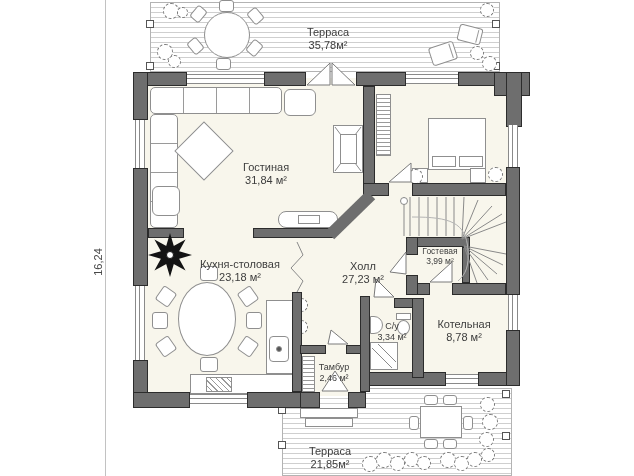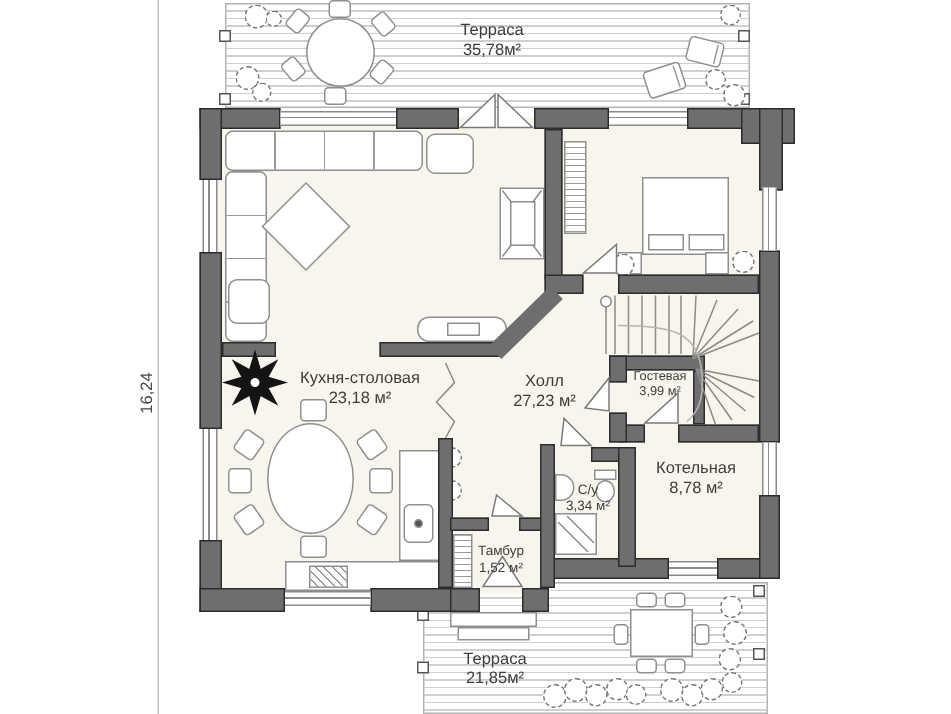--- a/index.html
+++ b/index.html
@@ -14,21 +14,21 @@
   .w{position:absolute;background:#6e6e6e;border:1px solid #2c2c2c;box-sizing:border-box;z-index:3;}
   .winH{position:absolute;background:#fff;border-top:1px solid #8a8a8a;border-bottom:1px solid #8a8a8a;
         box-sizing:border-box;z-index:4;
         background-image:linear-gradient(to bottom,transparent 0,transparent 3px,#8a8a8a 3px,#8a8a8a 4px,transparent 4px);}
   .winV{position:absolute;background:#fff;border-left:1px solid #8a8a8a;border-right:1px solid #8a8a8a;
         box-sizing:border-box;z-index:4;
         background-image:linear-gradient(to right,transparent 0,transparent 3px,#8a8a8a 3px,#8a8a8a 4px,transparent 4px);}
   .post{position:absolute;width:8px;height:8px;background:#fff;border:1px solid #555;box-sizing:border-box;z-index:2;}
   .shrub{position:absolute;background:#fff;border:1px dashed #777;border-radius:50%;box-sizing:border-box;z-index:2;}
   .label{position:absolute;z-index:6;text-align:center;line-height:1.22;transform:translate(-50%,-50%);white-space:nowrap;}
-  .lbl-room{font-size:11px;}
+  .lbl-room{font-size:11px;margin-top:11px;}
   .lbl-sm{font-size:9px;}
   .lbl-xs{font-size:8.5px;}
   .chair{position:absolute;background:#fff;border:1px solid #8f8f8f;border-radius:3px;box-sizing:border-box;z-index:2;}
   .lounge{position:absolute;background:#fff;border:1px solid #8f8f8f;border-radius:3px;box-sizing:border-box;z-index:2;}
   .lounge::after{content:"";position:absolute;right:3px;top:1px;bottom:1px;width:1px;background:#999;}
   svg.overlay{position:absolute;left:0;top:0;z-index:5;pointer-events:none;}
   .dim{position:absolute;z-index:6;font-size:11px;color:#474747;transform:translate(-50%,-50%) rotate(-90deg);}
   .dimline{position:absolute;width:1px;background:#c2c2c2;z-index:0;}
 </style>
 </head>
@@ -242,20 +242,24 @@
       <path d="M170,233 L175,250 L192,255 L175,260 L170,277 L165,260 L148,255 L165,250 Z" fill="#141414"></path>
       <path d="M170,233 L175,250 L192,255 L175,260 L170,277 L165,260 L148,255 L165,250 Z" fill="#141414" transform="rotate(45 170 255)"></path>
       <circle cx="170" cy="255" r="3.5" fill="#fff" stroke="#141414"></circle>
     </g>
   </svg>
 
   <div class="label lbl-room" style="left:328px;top:28px;">
     <div>Терраса</div>
     <div>35,78м²</div>
   </div>
+  <div class="label lbl-room" style="left:266px;top:163px;">
+    <div>Гостиная</div>
+    <div>31,84 м²</div>
+  </div>
   <div class="label lbl-room" style="left:240px;top:260px;">
     <div>Кухня-столовая</div>
     <div>23,18 м²</div>
   </div>
   <div class="label lbl-room" style="left:363px;top:262px;">
     <div>Холл</div>
     <div>27,23 м²</div>
   </div>
   <div class="label lbl-xs" style="left:440px;top:256px;">
     <div>Гостевая</div>
@@ -264,20 +268,20 @@
   <div class="label lbl-room" style="left:464px;top:320px;">
     <div>Котельная</div>
     <div>8,78 м²</div>
   </div>
   <div class="label lbl-sm" style="left:392px;top:332px;">
     <div>С/у</div>
     <div>3,34 м²</div>
   </div>
   <div class="label lbl-sm" style="left:334px;top:373px;">
     <div>Тамбур</div>
-    <div>1,52 м²</div>
+    <div>2,46 м²</div>
   </div>
   <div class="label lbl-room" style="left:330px;top:447px;">
     <div>Терраса</div>
     <div>21,85м²</div>
   </div>
 
 </div>
 
 </body></html>

